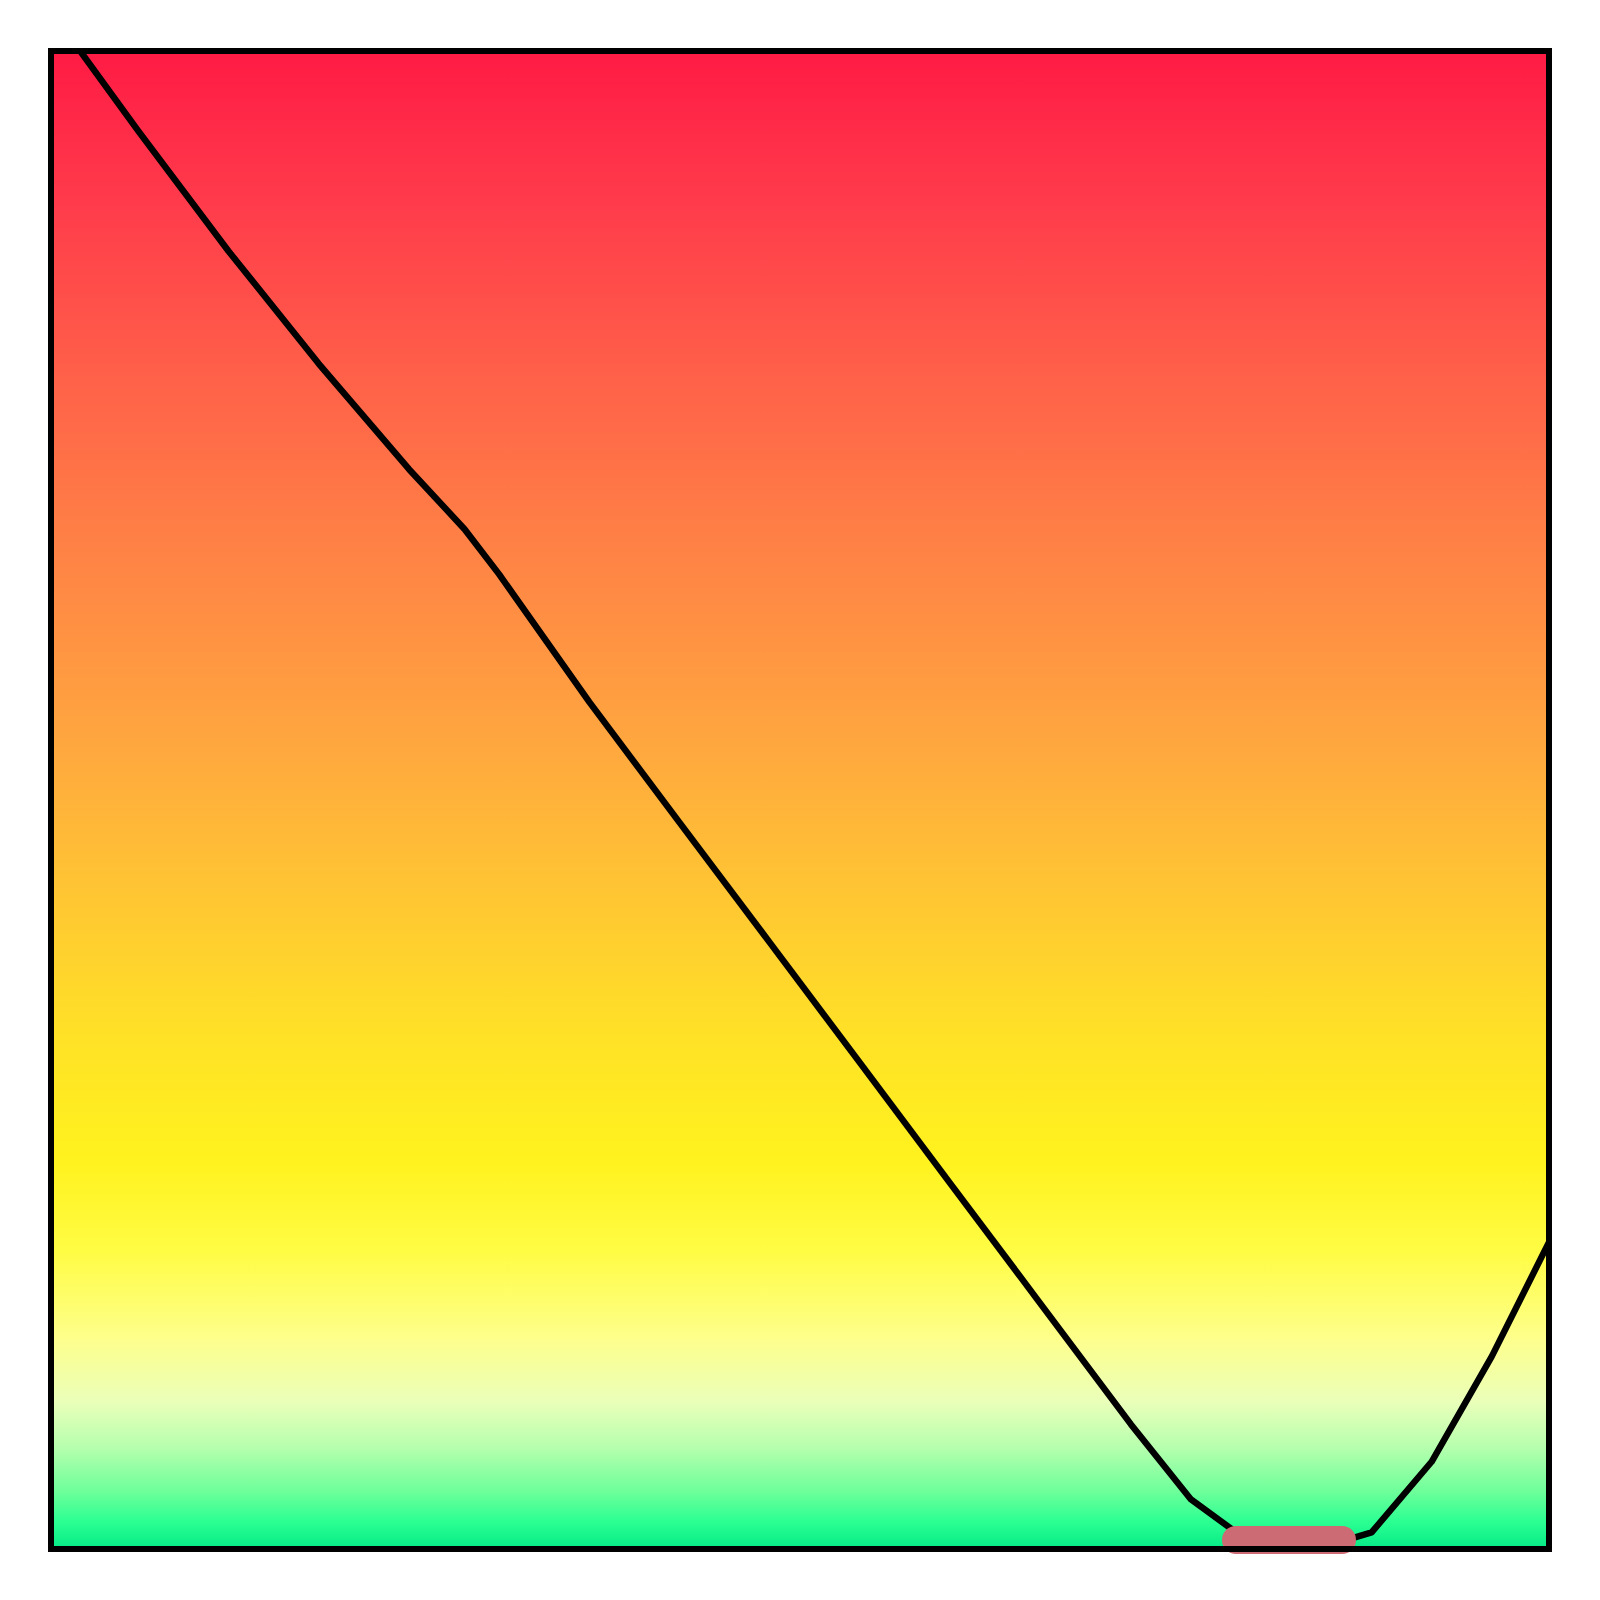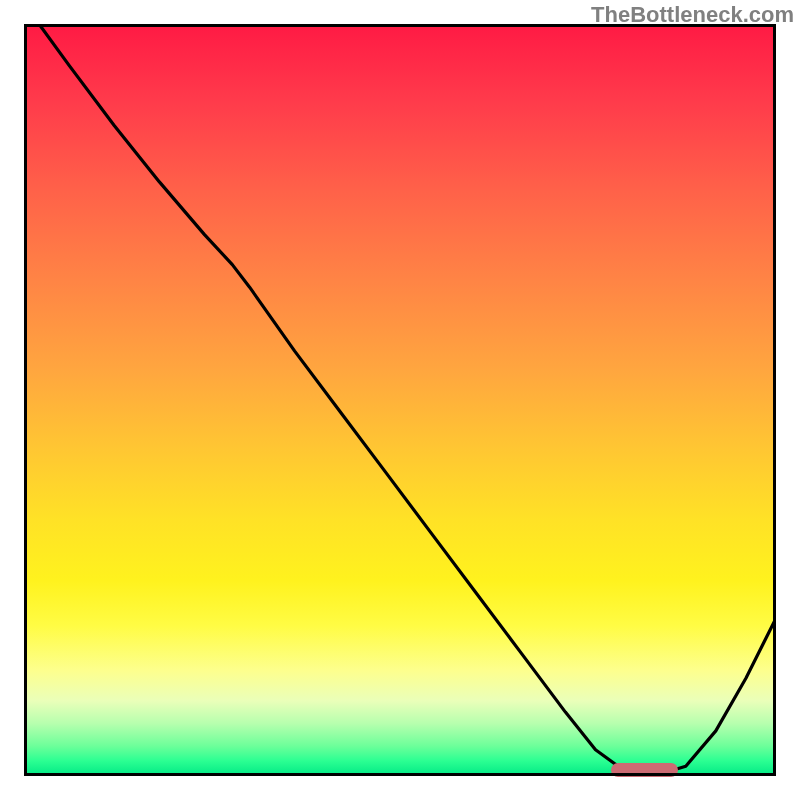--- a/index.html
+++ b/index.html
@@ -70,21 +70,20 @@
   .marker {
     position: absolute;
     height: 14px;
     border-radius: 7px;
     background: #cc6b73;
   }
 </style>
 </head>
 <body>
 <div class="container">
-  <div class="watermark">TheBottleneck.com</div>
   <div class="plot">
     <div class="gradient"></div>
     <svg class="curve" viewBox="0 0 752 752" preserveAspectRatio="none">
       <path id="curve-path" fill="none" stroke="#000000" stroke-width="3.2" stroke-linejoin="round" stroke-linecap="round" d="M15.0 0.0 L45.1 41.4 L90.2 101.5 L135.4 157.9 L180.5 210.6 L208.3 240.6 L225.6 263.2 L270.7 327.1 L315.8 387.3 L361.0 447.4 L406.1 507.6 L451.2 567.8 L496.3 627.9 L541.4 688.1 L571.5 725.7 L594.1 742.2 L616.6 749.0 L639.2 749.0 L661.8 742.2 L691.8 706.9 L721.9 654.2 L752.0 594.1"></path>
     </svg>
     <div id="marker" class="marker" style="left: 586.56px; width: 67.68px; top: 738.984px; background: rgb(204, 107, 115);"></div>
     <div class="frame"></div>
   </div>
 </div>
 

